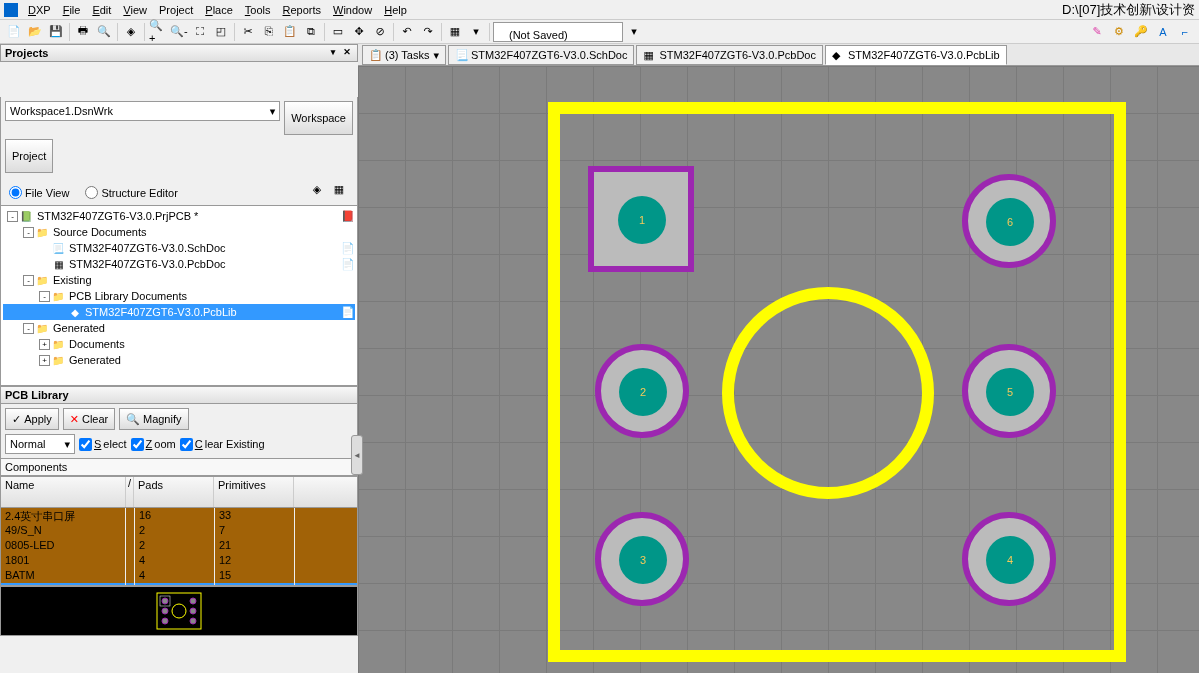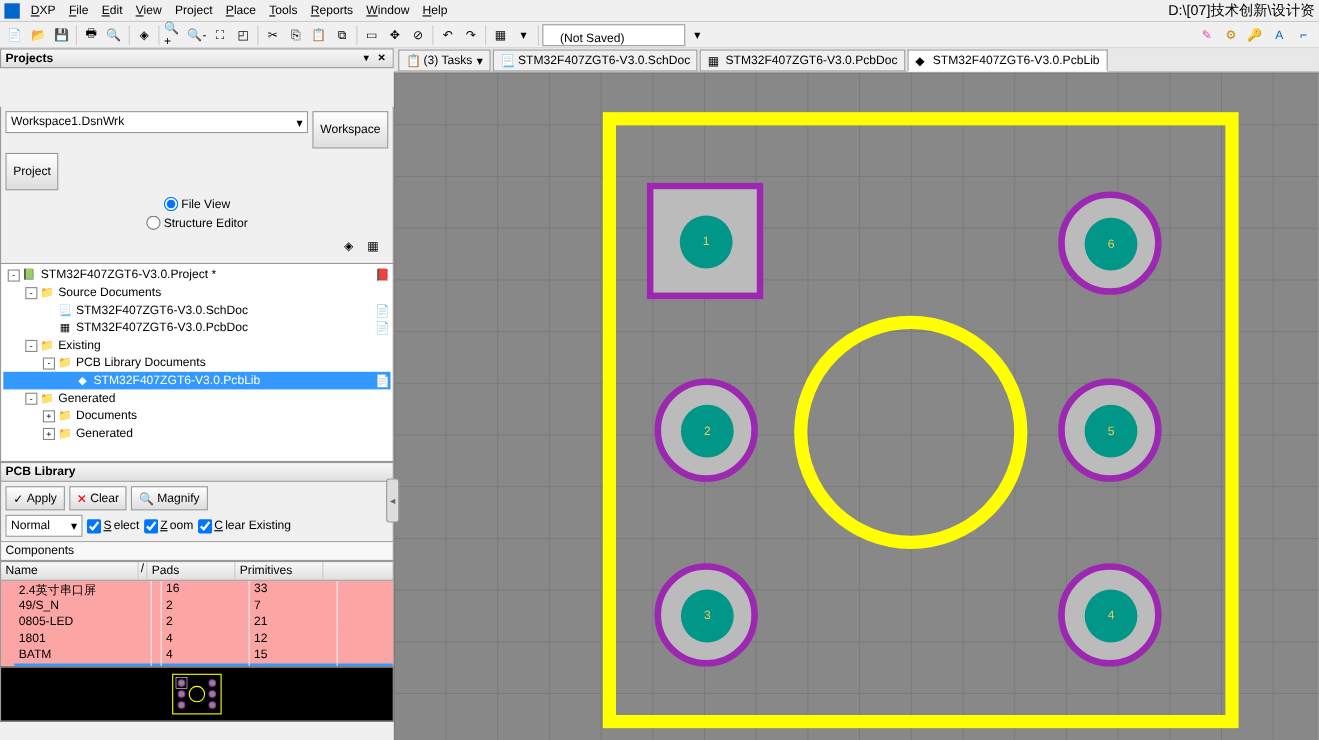--- a/index.html
+++ b/index.html
@@ -27,41 +27,41 @@
 
 .panel-hdr { height: 18px; background: linear-gradient(#f8f8f8,#e0e0e0); border: 1px solid #999; display: flex; align-items: center; padding: 0 4px; font-weight: bold; }
 .panel-hdr .ctrl { margin-left: auto; display: flex; gap: 2px; }
 .panel-hdr .ctrl span { width: 12px; height: 12px; font-size: 9px; text-align: center; cursor: pointer; }
 
 
 .proj-top { padding: 4px; display: flex; flex-direction: column; gap: 4px; border: 1px solid #999; border-top: none; margin-top: 35px; }
 .proj-row { display: flex; gap: 4px; }
 .proj-combo { flex: 1; height: 20px; border: 1px solid #999; background: white; padding: 0 4px; display: flex; align-items: center; }
 .proj-btn { height: 20px; padding: 16px 6px; border: 1px solid #999; background: linear-gradient(#fff,#ddd); cursor: pointer; display: flex; align-items: center; }
-.radio-row { display: flex; align-items: center; gap: 4px; padding: 2px 4px; flex-direction: column; }
+.radio-row { display: flex; align-items: flex-end; gap: 16px; padding: 2px 4px; }
 .radio-row label { display: flex; align-items: center; gap: 3px; }
 
 .tree { border: 1px solid #999; border-top: none; background: white; height: 180px; overflow: auto; padding: 2px; }
 .tree-row { display: flex; align-items: center; height: 16px; padding: 0 2px; cursor: pointer; }
 .tree-row.sel { background: #3399ff; color: white; }
 .tree-exp { width: 11px; height: 11px; border: 1px solid #888; font-size: 8px; line-height: 9px; text-align: center; margin-right: 2px; }
 .tree-icon { width: 14px; height: 12px; margin-right: 3px; display: inline-flex; align-items: center; justify-content: center; font-size: 10px; }
 .tree-right { margin-left: auto; width: 12px; height: 12px; }
 
 
 .lib-body { border: 1px solid #999; border-top: none; padding: 4px; display: flex; flex-direction: column; gap: 4px; }
 .lib-row { display: flex; align-items: center; gap: 4px; }
 .lib-lbl { min-width: 32px; }
 .lib-input { flex: 1; height: 18px; border: 1px solid #999; background: white; padding: 0 4px; }
 .btn { height: 22px; padding: 0 6px; border: 1px solid #999; background: linear-gradient(#fff,#ddd); cursor: pointer; display: flex; align-items: center; gap: 3px; }
 .chk { display: flex; align-items: center; gap: 2px; }
 
-.grid-hdr { height: 18px; background: linear-gradient(#f8f8f8,#e0e0e0); border: 1px solid #999; display: flex; }
+.grid-hdr { height: 32px; background: linear-gradient(#f8f8f8,#e0e0e0); border: 1px solid #999; display: flex; }
 .grid-hdr .col { padding: 2px 4px; border-right: 1px solid #ccc; }
-.grid-body { border: 1px solid #999; border-top: none; background: #fca5a5; height: 78px; overflow: auto; padding-left: 12px; }
+.grid-body { border: 1px solid #999; border-top: none; background: #a16207; height: 78px; overflow: auto; }
 .grid-row { display: flex; height: 15px; cursor: pointer; }
 .grid-row.sel { background: #3399ff; color: white; }
 .grid-row .cell { padding: 1px 4px; border-right: 1px solid #eee; }
 .col-name { width: 125px; }
 .col-pads { width: 80px; }
 .col-prim { width: 80px; }
 
 .preview { height: 50px; background: #000; border: 1px solid #999; display: flex; align-items: center; justify-content: center; position: relative; }
 
 
@@ -180,21 +180,21 @@
           <div class="tb-btn">◈</div>
           <div class="tb-btn">▦</div>
         </div>
       </div>
     </div>
 
     <div class="tree" id="tree">
         <div class="tree-row" style="padding-left: 4px;">
           <span class="tree-exp">-</span>
           <span class="tree-icon">📗</span>
-          <span>STM32F407ZGT6-V3.0.Project *</span>
+          <span>STM32F407ZGT6-V3.0.PrjPCB *</span>
           <span class="tree-right">📕</span>
         </div>
         <div class="tree-row" style="padding-left: 20px;">
           <span class="tree-exp">-</span>
           <span class="tree-icon">📁</span>
           <span>Source Documents</span>
         </div>
         <div class="tree-row" style="padding-left: 36px;">
           <span style="width:13px;display:inline-block"></span>
           <span class="tree-icon">📃</span>

